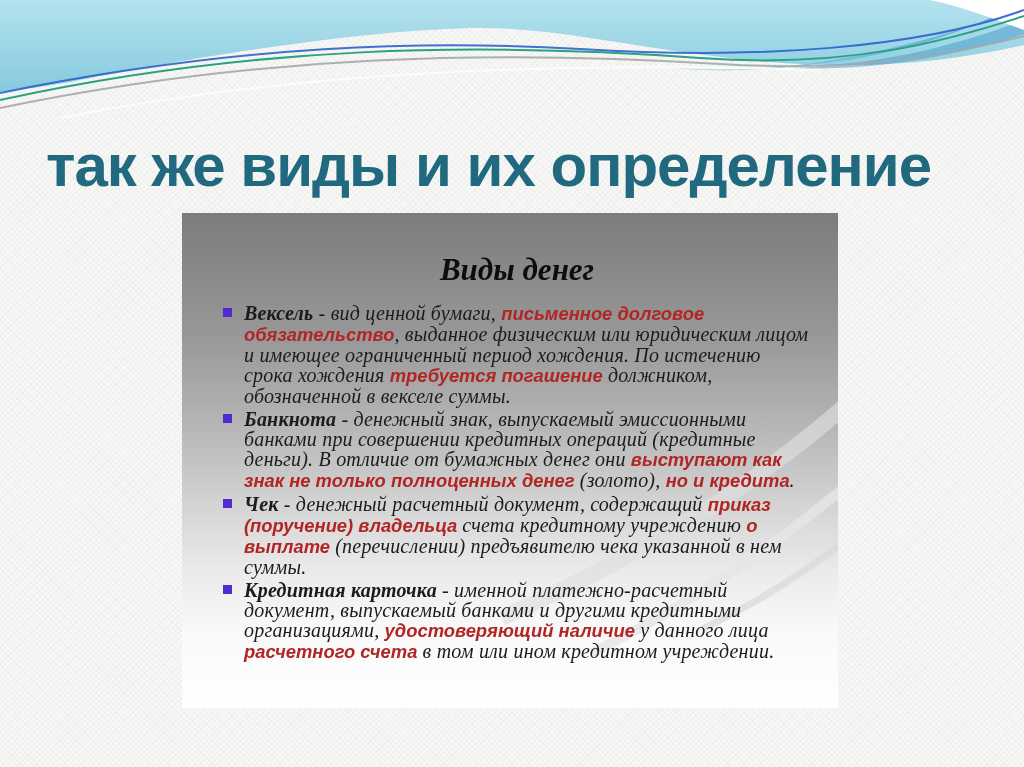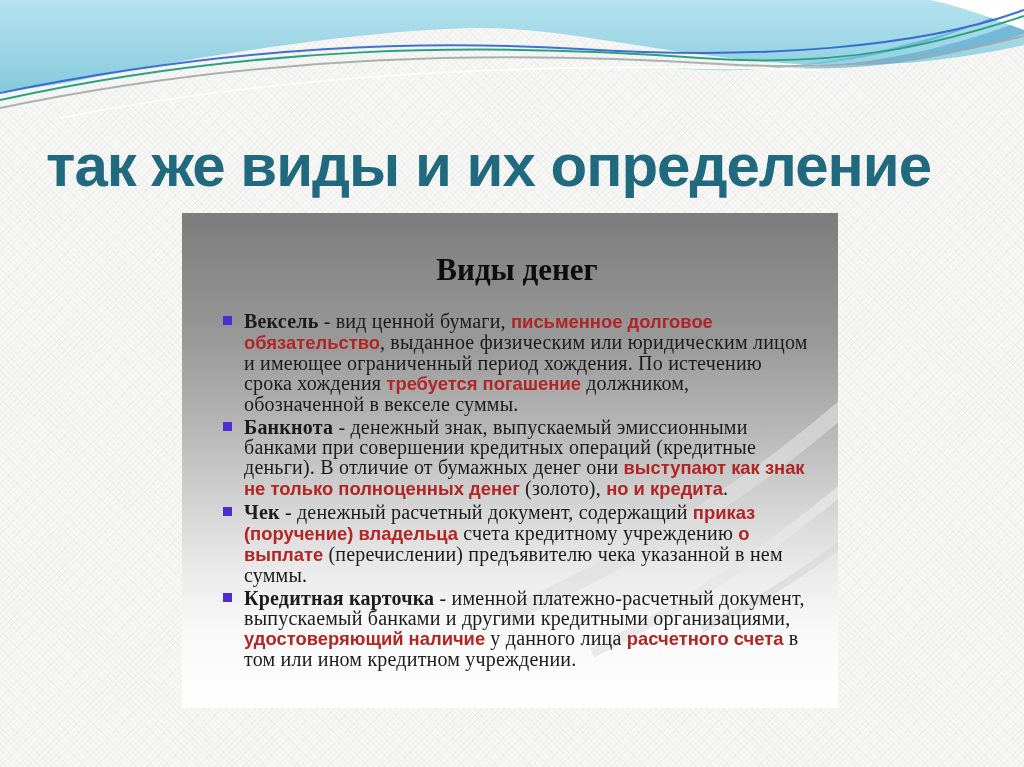--- a/index.html
+++ b/index.html
@@ -24,38 +24,39 @@
     white-space:nowrap;
   }
   .money-image{
     position:absolute;left:182px;top:213px;width:656px;height:495px;
     background:linear-gradient(180deg,
       #7c7c7c 0%, #878787 10%, #989898 25%, #b4b4b4 42%,
       #d2d2d2 58%, #eaeaea 72%, #f9f9f9 84%, #ffffff 100%);
     box-sizing:border-box;
     padding:40px 26px 0 40px;
     overflow:hidden;
+    font-style:italic;
   }
   .image-swoosh{position:absolute;right:0;bottom:0;pointer-events:none;}
   .image-heading{
     position:relative;
     font-family:"Liberation Serif",serif;
     font-size:31px;font-weight:bold;color:var(--heading-color,#0d0d0d);
     text-align:center;line-height:1.1;
   }
   .image-subheading{
     position:relative;
     margin-top:10px;margin-left:21px;
     font-family:"Liberation Serif",serif;
     font-size:21px;font-weight:bold;color:var(--heading-color,#0d0d0d);
     line-height:1.1;
   }
   .bullet-list{
     position:relative;
-    list-style:none;margin:24px 0 0 0;padding:0;
+    list-style:none;margin:16px 0 0 0;padding:0;
   }
   .bullet-item{
     position:relative;
     padding-left:22px;
     margin-bottom:3px;
     font-family:"Liberation Serif",serif;
     font-size:20px;line-height:20px;letter-spacing:0.2px;
     color:var(--body-color,#1b1b1b);
   }
   .bullet-item .marker{

